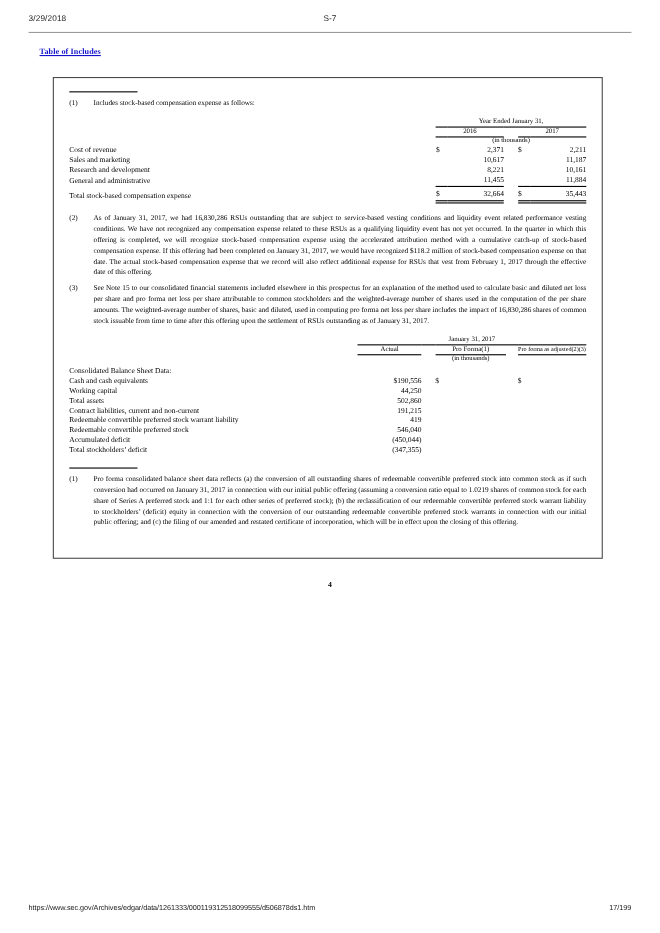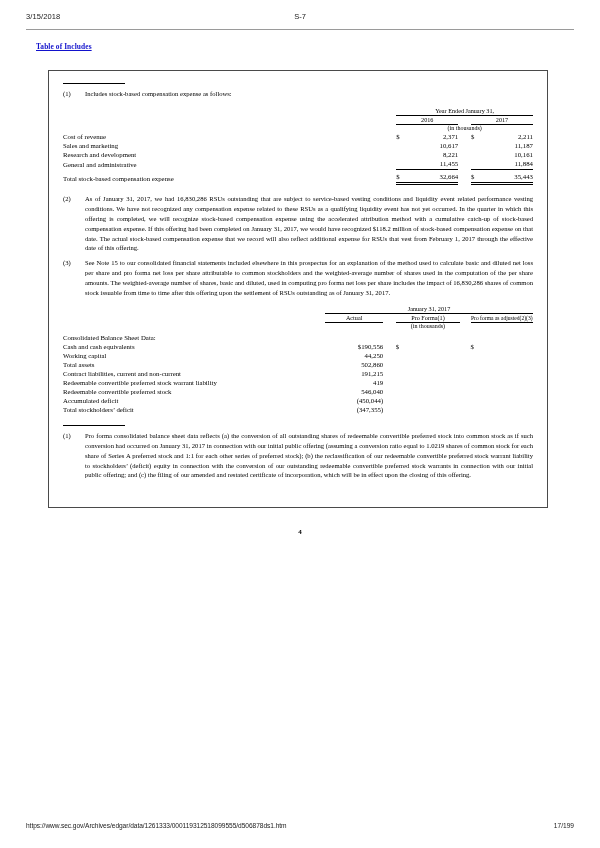--- a/index.html
+++ b/index.html
@@ -193,21 +193,21 @@
     top: 0;
     font-family: "Liberation Sans", sans-serif;
     font-size: 6.6px;
     color: #1a1a1a;
   }
 </style>
 </head>
 <body>
 
 <div class="print-header">
-  <span class="ph-date">3/15/2018</span>
+  <span class="ph-date">3/29/2018</span>
   <span class="ph-title">S-7</span>
 </div>
 <div class="header-rule"></div>
 
 <a class="toc-link" href="#">Table of Includes</a>
 
 <div class="doc-box">
   <div class="box-inner">
 
     <div class="fn-rule"></div>

